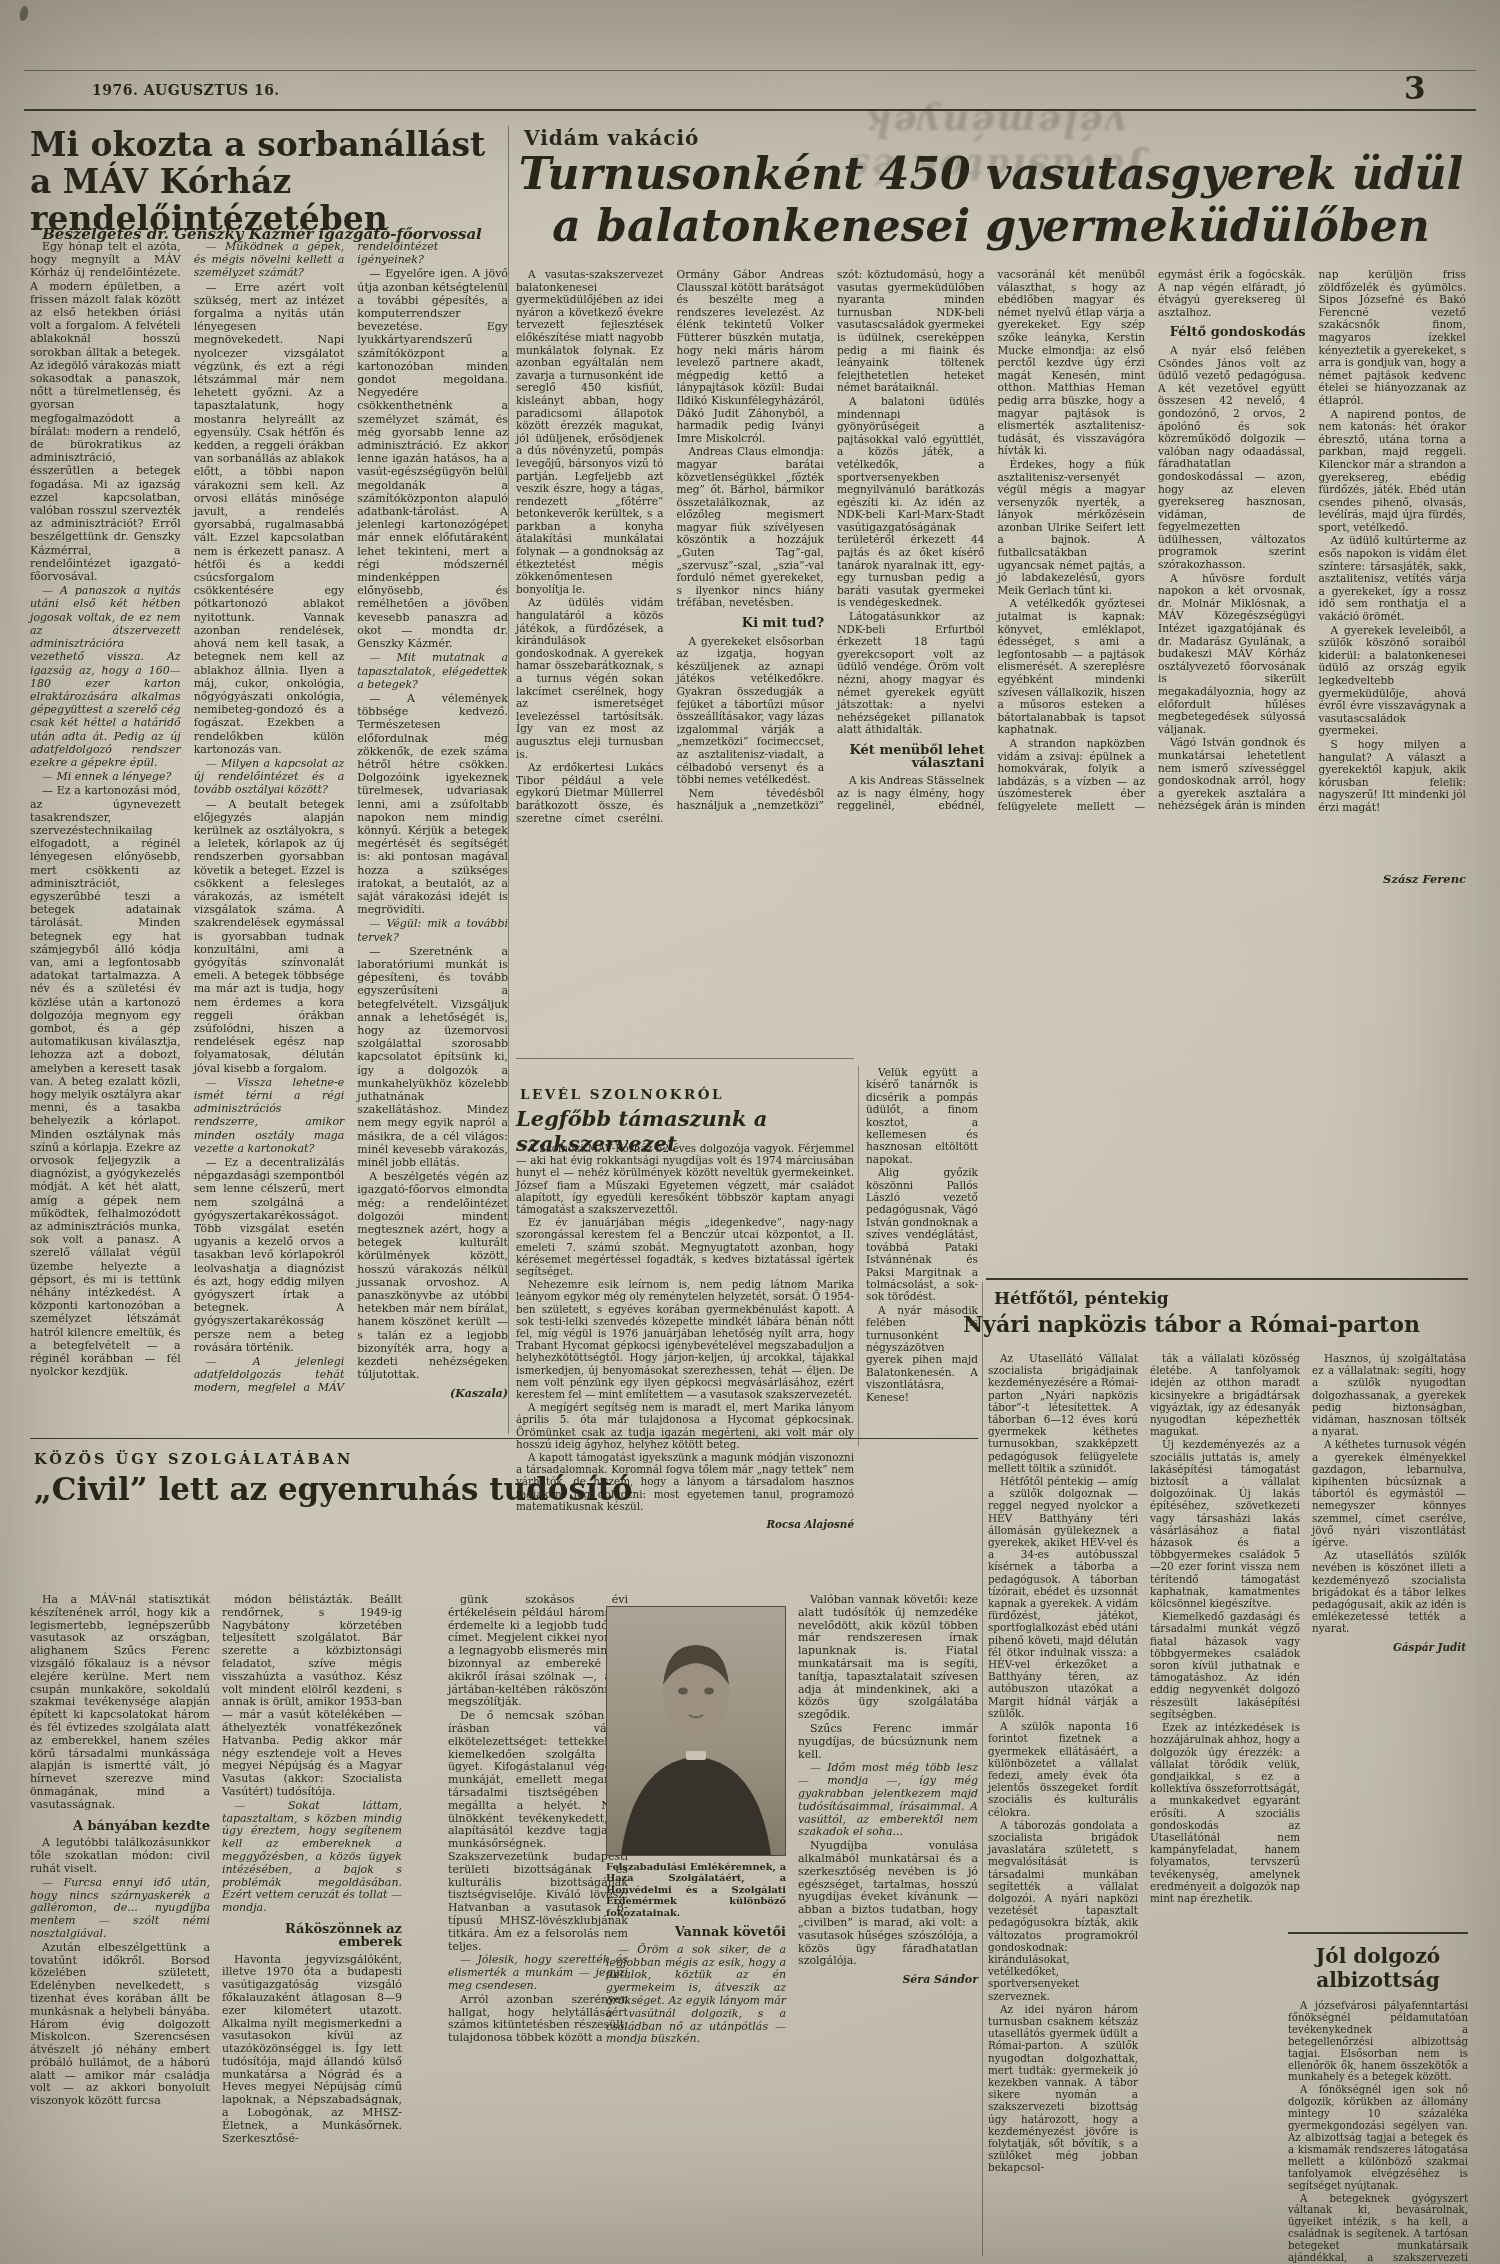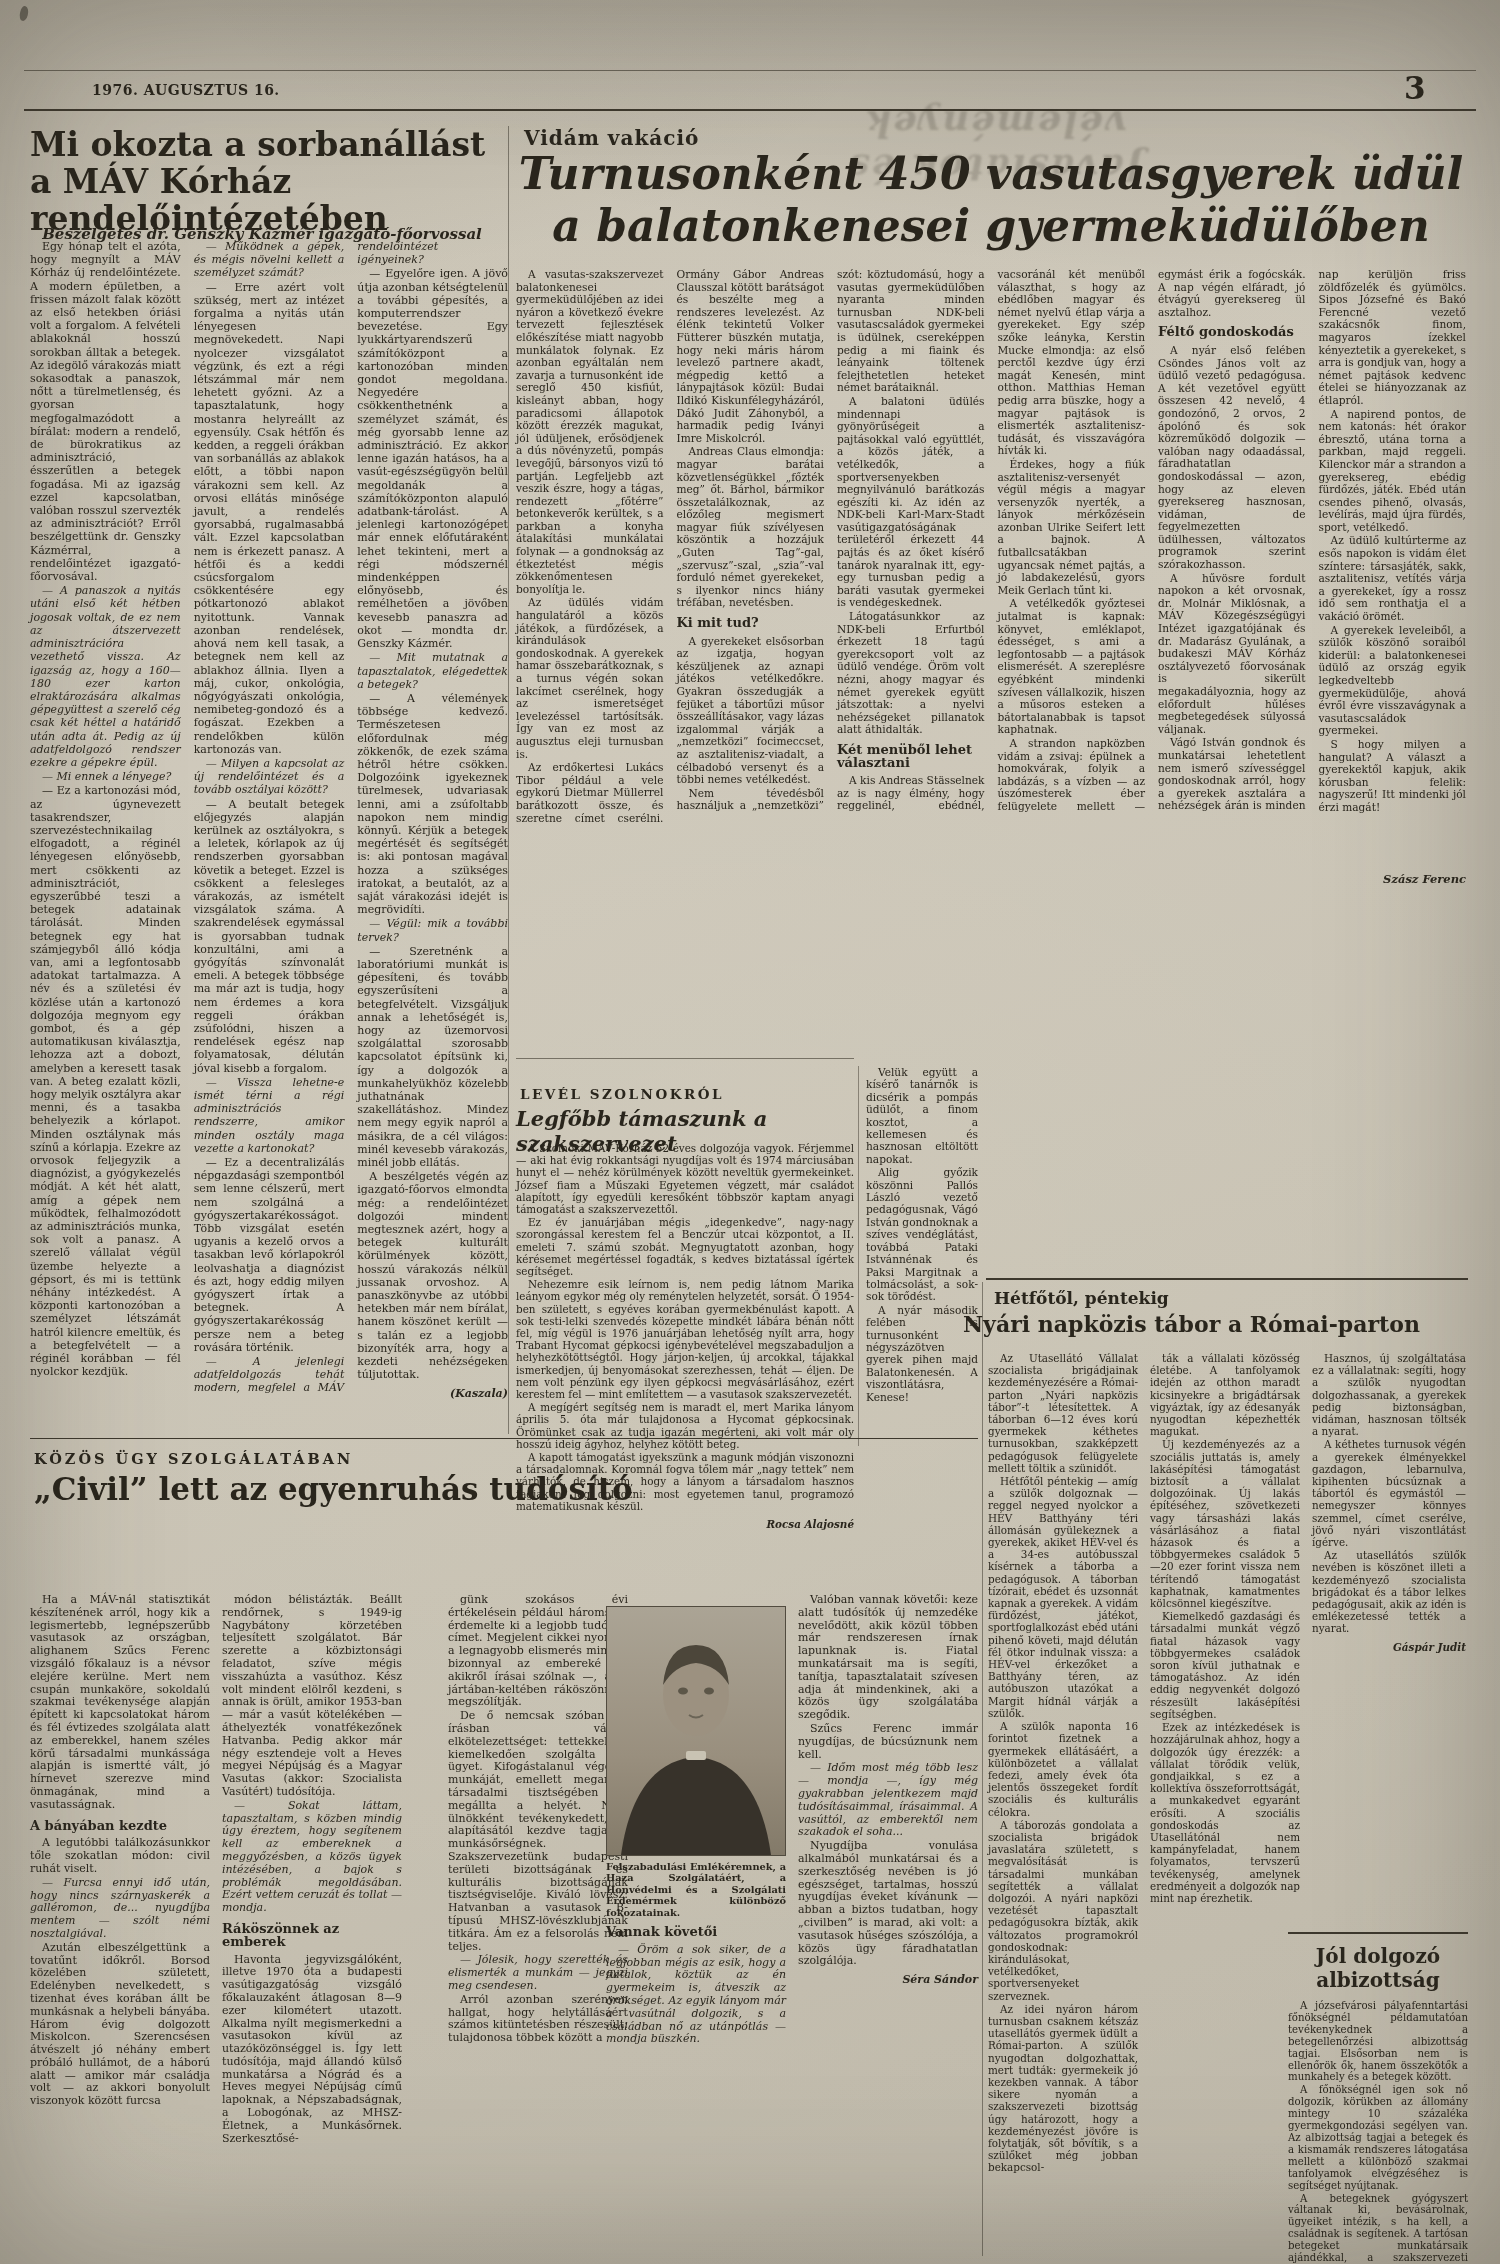--- a/index.html
+++ b/index.html
@@ -23,21 +23,21 @@
   .m-date  { left:92px;  top:82px;  font-size:14px; font-weight:bold; letter-spacing:.5px; }
   .m-title { left:0; top:77px; width:100%; text-align:center; font-size:21px; font-weight:bold; letter-spacing:9px; }
   .m-page  { left:1404px; top:70px; font-size:31px; font-weight:bold; }
   .artifact { left:20px; top:6px; width:8px; height:15px; background:rgba(40,35,28,.5); border-radius:45% 60% 50% 55%; transform:rotate(14deg); }
   .bleed { left:760px; top:102px; width:470px; text-align:center; transform:rotate(180deg);
            font-size:37px; font-weight:bold; font-style:italic; letter-spacing:2px;
            color:rgba(45,40,30,.20); filter:blur(1.1px); }
   
   .para { text-align:justify; text-indent:12px; margin:0 0 1px; }
   .para.em { font-style:italic; }
-  .subhead { text-align:left; font-size:13px; font-weight:bold; margin:8px 0 5px; }
+  .subhead { text-align:right; font-size:13px; font-weight:bold; margin:8px 0 5px; }
   .sig { text-align:right; font-weight:bold; font-style:italic; margin-top:6px; }
   
   .kh-t1  { left:30px; top:126px; width:478px; text-align:left; font-size:33px; line-height:37px; font-weight:bold; }
   .kh-sub { left:23px; top:209px; width:478px; text-align:center; font-size:15px; font-style:italic; font-weight:bold;margin-top:16px; }
   .kh-body{ left:30px; top:240px; width:478px; column-count:3; column-gap:13px; font-size:11px; line-height:13.2px; }
   
   .vk-kick { left:524px; top:126px; font-size:20px; font-weight:bold; letter-spacing:1px; }
   .vk-head { left:516px; top:148px; width:950px; text-align:center; font-size:44px; line-height:52px; font-weight:bold; font-style:italic; }
   .vk-body { left:516px; top:268px; width:950px; column-count:6; column-gap:13px; font-size:10.6px; line-height:12.6px; }
   .vk-cont { left:866px; top:1066px; width:112px; font-size:10.6px; line-height:12.4px; }

